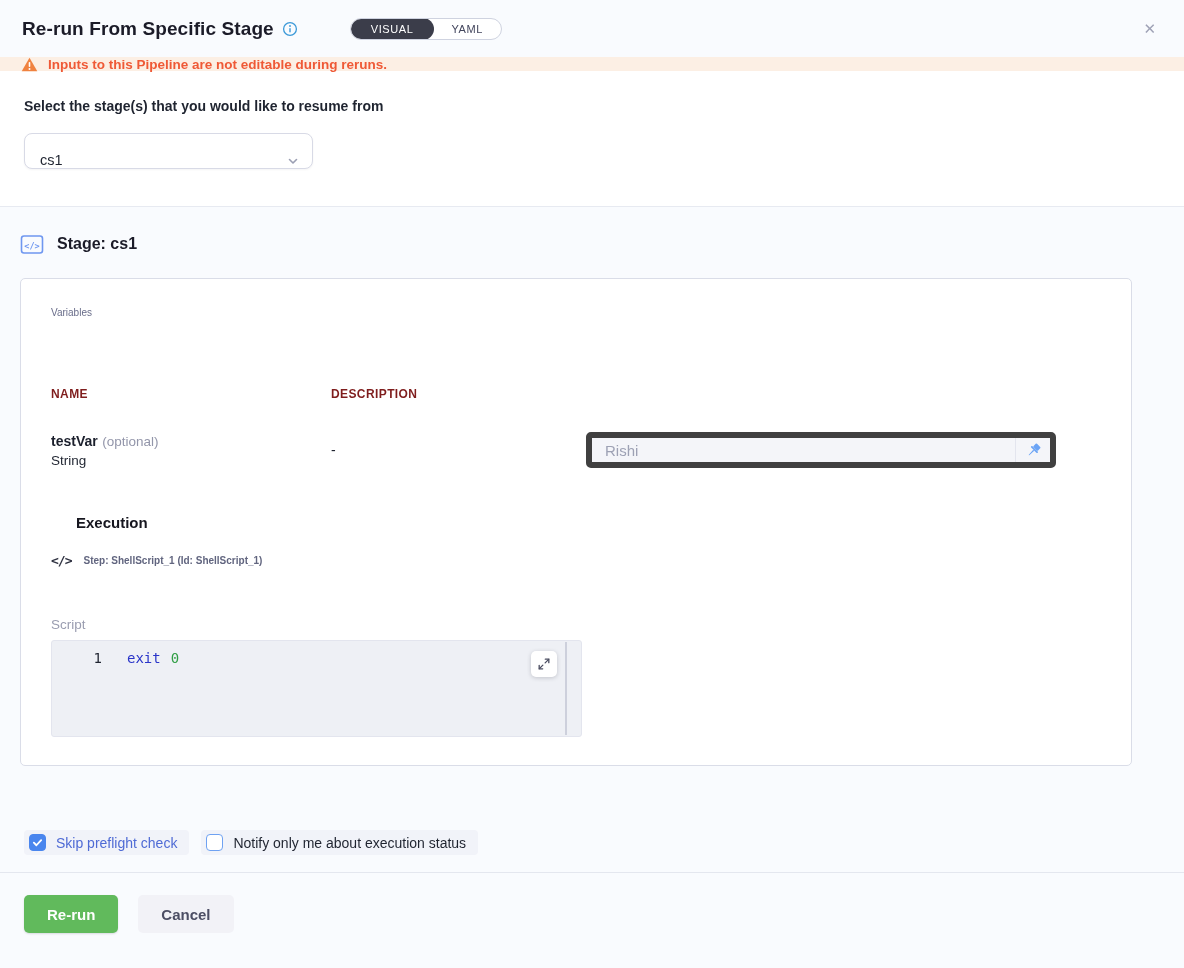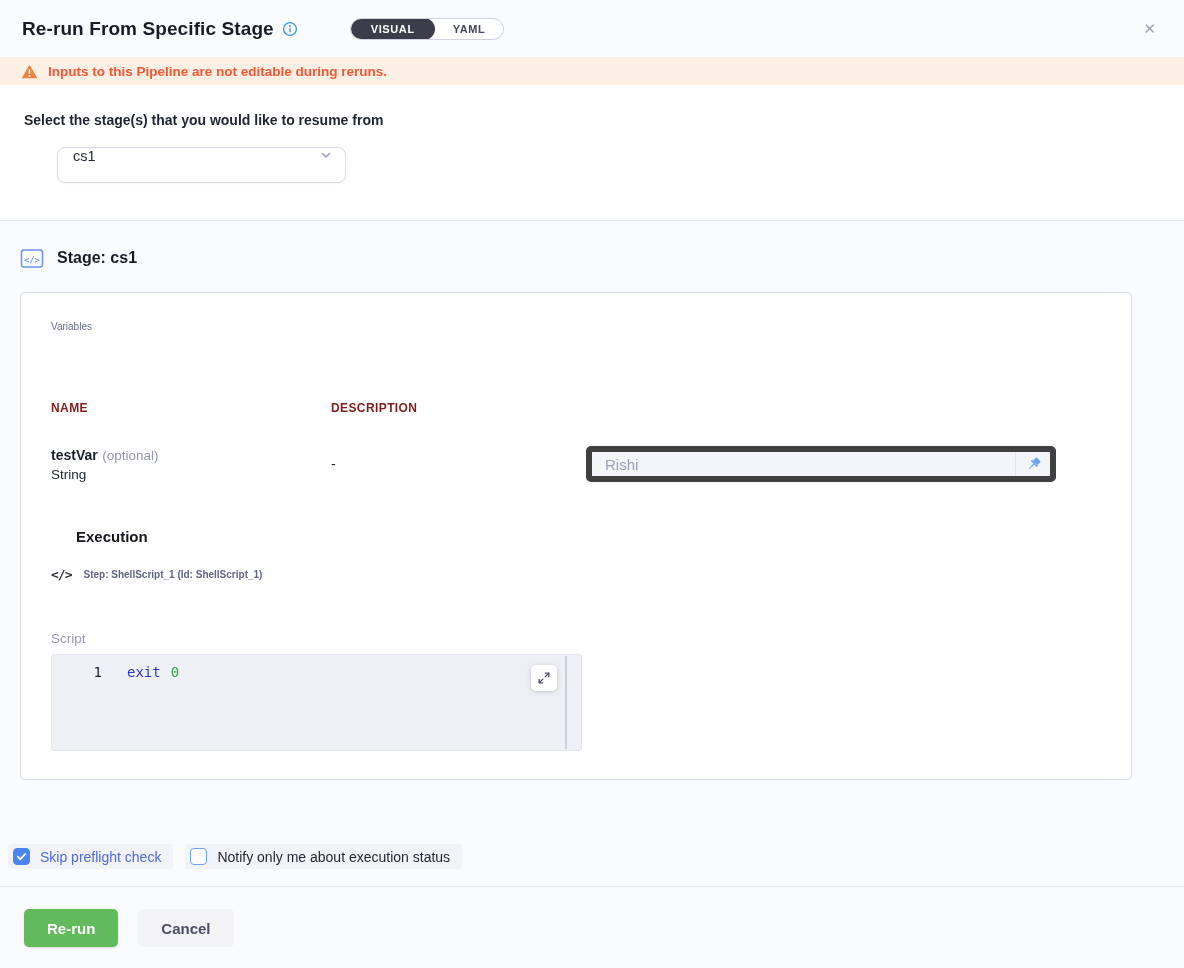--- a/index.html
+++ b/index.html
@@ -8,35 +8,35 @@
     font-family:"Liberation Sans","DejaVu Sans",sans-serif;
     background:#f9fbfe; color:#1f2430; height:968px; overflow:hidden;
   }
 
   
   .hdr { height:57px; display:flex; align-items:center; padding:0 22px; }
   .hdr h1 { font-size:19px; font-weight:700; color:#1b1b28; letter-spacing:.1px; }
   .info-ic { margin-left:8px; display:inline-flex; }
   .toggle { margin-left:52px; display:flex; align-items:center; height:22px;
             border:1px solid #cfd3e0; border-radius:12px; background:#fff; overflow:hidden; cursor:pointer; }
-  .tg { font-size:11px; font-weight:700; letter-spacing:.6px; padding:0 18px; height:22px;
+  .tg { font-size:11px; font-weight:400; letter-spacing:.6px; padding:0 18px; height:22px;
         display:flex; align-items:center; color:#42455c; }
   .tg.sel { background:#3b3d4a; color:#fff; border-radius:12px; padding:0 20px; }
   .close { margin-left:auto; font-size:15px; color:#9fa2b6; cursor:pointer; font-weight:700; padding:4px 6px; }
 
   
-  .banner { height:28px; background:#fcefe4; display:flex; align-items:center; padding:0 21px; gap:10px; }
+  .banner { height:14px; background:#fcefe4; display:flex; align-items:center; padding:0 21px; gap:10px; }
   .banner .txt { color:#ef5936; font-size:13.5px; font-weight:600; }
 
   
   .select-sec { background:#fff; border-bottom:1px solid #e7eaf1; padding:27px 24px 37px; }
   .select-label { font-size:14px; font-weight:600; color:#1f2430; margin-bottom:19px; }
   .dropdown { width:289px; height:36px; background:#fff; border:1px solid #d8dae6; border-radius:8px;
-              display:flex; align-items:flex-start; padding:0 12px 0 15px; cursor:pointer;
-              box-shadow:0 1px 2px rgba(40,41,61,.05);margin-left:33px; }
+              display:flex; align-items:flex-end; padding:0 12px 0 15px; cursor:pointer;
+              box-shadow:0 1px 2px rgba(40,41,61,.05); }
   .dropdown .val { font-size:14.5px; color:#1f2430; flex:1; }
 
   
   .main { padding:0 20px; }
   .stage-head { display:flex; align-items:center; gap:13px; margin-top:24px; height:26px; }
   .stage-head h2 { font-size:16px; font-weight:700; color:#1b1b28; }
 
   .card { margin-top:21px; background:#fff; border:1px solid #dadde8; border-radius:5px;
           padding:28px 30px 28px; width:1112px; }
   .card-title { font-size:10px; color:#696d8a; }
@@ -66,21 +66,21 @@
   .editor .ln { width:50px; text-align:right; color:#1f2430; }
   .editor .codeln { padding-left:25px; }
   .tok-kw { color:#2a35c9; }
   .tok-num { color:#2f9e44; margin-left:10px; }
   .expand-btn { position:absolute; top:10px; right:24px; width:26px; height:26px; background:#fff;
                 border:none; border-radius:5px; box-shadow:0 1px 4px rgba(40,41,61,.22);
                 display:flex; align-items:center; justify-content:center; cursor:pointer; }
   .vscroll { position:absolute; top:1px; bottom:1px; right:14px; width:2px; background:#cdd0dc; }
 
   
-  .opts { display:flex; gap:12px; margin-top:64px; padding:0 8px; }
+  .opts { display:flex; gap:12px; margin-top:64px; padding:0 24px; }
   .opt-pill { display:flex; align-items:center; gap:10px; background:#f1f3f9; border-radius:4px;
               padding:4px 12px 4px 5px; cursor:pointer; }
   .cb { width:17px; height:17px; border:1.5px solid #6fa2f2; border-radius:4px; background:#fff;
         display:flex; align-items:center; justify-content:center; }
   .cb svg { display:none; }
   .cb.checked { background:#4a86ee; border-color:#4a86ee; }
   .cb.checked svg { display:block; }
   .opt-pill .lbl { font-size:14px; color:#1f2430; }
   .opt-pill.accent .lbl { color:#4f6bd5; }
 

